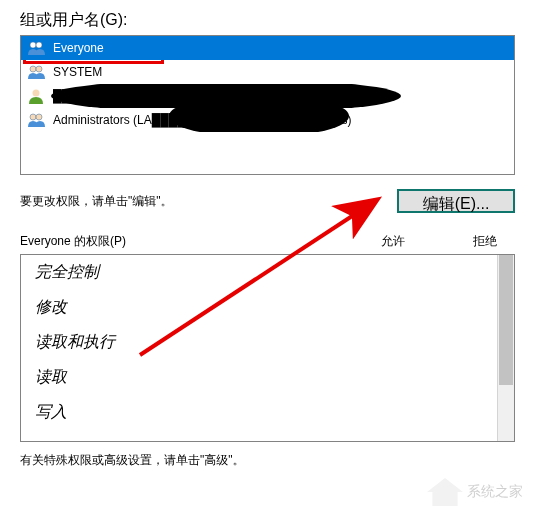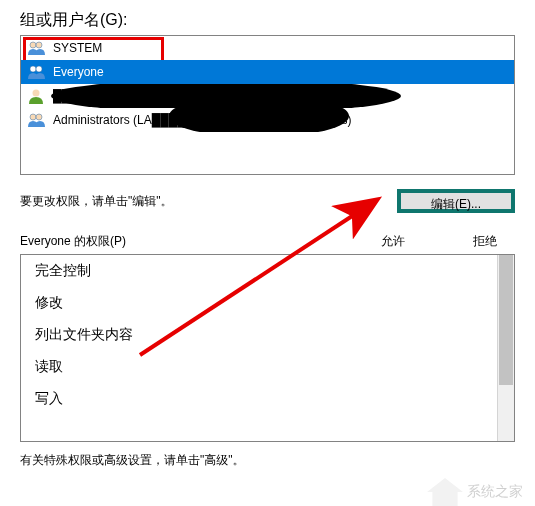--- a/index.html
+++ b/index.html
@@ -59,24 +59,24 @@
     }
     .edit-row {
       display: flex;
       align-items: center;
       justify-content: space-between;
       margin-bottom: 20px;
     }
     .edit-row .btn { width: 118px; }
     .btn {
       background: #e1e1e1;
-      border: 4px solid #0f766e;
+      border: 2px solid #0f766e;
       padding: 3px 10px;
       font-family: inherit;
-      font-size: 12px;
+      font-size: 16px;
       text-align: center;
       cursor: pointer;
       height: 24px;
     }
     .perm-header {
       display: flex;
       align-items: center;
       margin-bottom: 4px;
       gap: 32px;
     }
@@ -98,21 +98,22 @@
     }
     .perm-scroll .thumb {
       position: absolute;
       left: 1px; right: 1px;
       top: 0;
       height: 130px;
       background: #c2c2c2;
     }
     .perm-item {
       padding: 7px 14px;
-      font-size: 14px;
+      font-size: 16px;
+      font-style: italic;
     }
     .advanced-row {
       display: flex;
       align-items: center;
       justify-content: space-between;
       margin-top: 10px;
     }
     .advanced-row .btn { width: 118px; }
     
     .arrow-svg {
@@ -139,44 +140,44 @@
     }
   </style>
 </head>
 <body>
 
 <div class="label">组或用户名(G):</div>
 
 <div class="group-list">
   <div class="red-highlight-box"></div>
 
+  <div class="group-item selected">
+    <span class="user-icon">
+      <svg width="20" height="16" viewBox="0 0 20 16">
+        <circle cx="6" cy="5" r="3" fill="#fff" stroke="#3a6ea5" stroke-width="0.5"></circle>
+        <circle cx="12" cy="5" r="3" fill="#fff" stroke="#3a6ea5" stroke-width="0.5"></circle>
+        <path d="M1 15 Q1 9 6 9 Q11 9 11 15 Z" fill="#4a90d9"></path>
+        <path d="M8 15 Q8 9 13 9 Q18 9 18 15 Z" fill="#4a90d9"></path>
+      </svg>
+    </span>
+    <span>Everyone</span>
+  </div>
+
   <div class="group-item">
     <span class="user-icon">
       <svg width="20" height="16" viewBox="0 0 20 16">
         <circle cx="6" cy="5" r="3" fill="#f7d9b6" stroke="#3a6ea5" stroke-width="0.5"></circle>
         <circle cx="12" cy="5" r="3" fill="#f7d9b6" stroke="#3a6ea5" stroke-width="0.5"></circle>
         <path d="M1 15 Q1 9 6 9 Q11 9 11 15 Z" fill="#4a90d9"></path>
         <path d="M8 15 Q8 9 13 9 Q18 9 18 15 Z" fill="#4a90d9"></path>
       </svg>
     </span>
     <span>SYSTEM</span>
   </div>
 
-  <div class="group-item selected">
-    <span class="user-icon">
-      <svg width="20" height="16" viewBox="0 0 20 16">
-        <circle cx="6" cy="5" r="3" fill="#fff" stroke="#3a6ea5" stroke-width="0.5"></circle>
-        <circle cx="12" cy="5" r="3" fill="#fff" stroke="#3a6ea5" stroke-width="0.5"></circle>
-        <path d="M1 15 Q1 9 6 9 Q11 9 11 15 Z" fill="#4a90d9"></path>
-        <path d="M8 15 Q8 9 13 9 Q18 9 18 15 Z" fill="#4a90d9"></path>
-      </svg>
-    </span>
-    <span>Everyone</span>
-  </div>
-
   <div class="group-item" style="position:relative;">
     <span class="user-icon">
       <svg width="20" height="16" viewBox="0 0 20 16">
         <circle cx="9" cy="5" r="3.5" fill="#f7d9b6"></circle>
         <path d="M2 16 Q2 9 9 9 Q16 9 16 16 Z" fill="#5aa02c"></path>
       </svg>
     </span>
     <span>████ (LAP██████████████████████)</span>
     <span class="scratch" style="left:30px;top:-4px;width:350px;height:32px;border-radius:50%/60%;"></span>
   </div>
@@ -202,21 +203,21 @@
 
 <div class="perm-header">
   <span class="title">Everyone 的权限(P)</span>
   <span class="col">允许</span>
   <span class="col">拒绝</span>
 </div>
 
 <div class="perm-list">
   <div class="perm-item"><span>完全控制</span></div>
   <div class="perm-item"><span>修改</span></div>
-  <div class="perm-item"><span>列出文件夹内容</span></div>
+  <div class="perm-item"><span>读取和执行</span></div>
   <div class="perm-item"><span>读取</span></div>
   <div class="perm-item"><span>写入</span></div>
   <div class="perm-scroll">
     <div class="thumb"></div>
   </div>
 </div>
 
 <div class="advanced-row">
   <span>有关特殊权限或高级设置，请单击"高级"。</span>
 </div>

